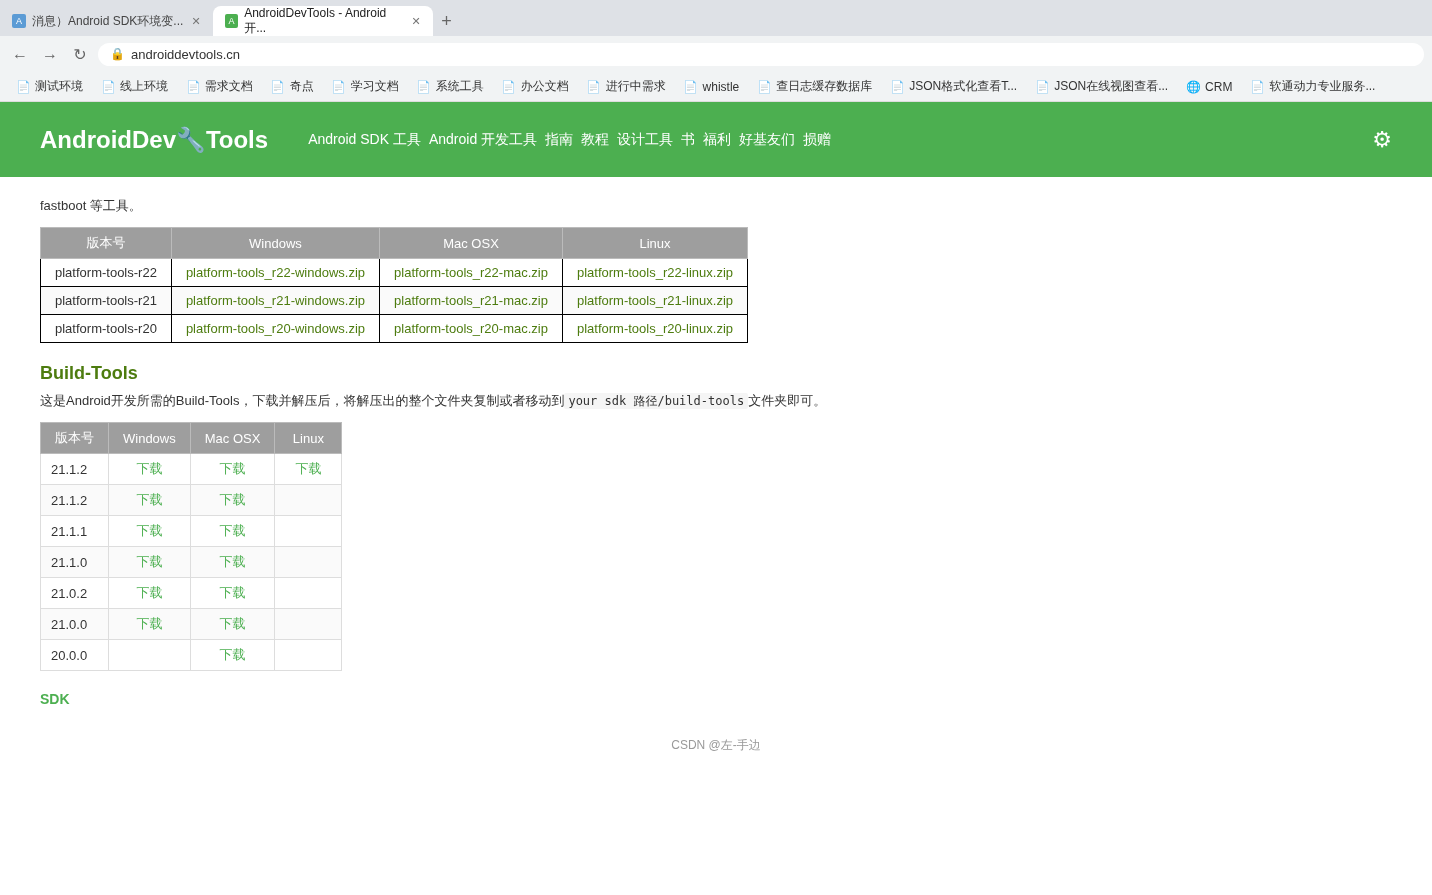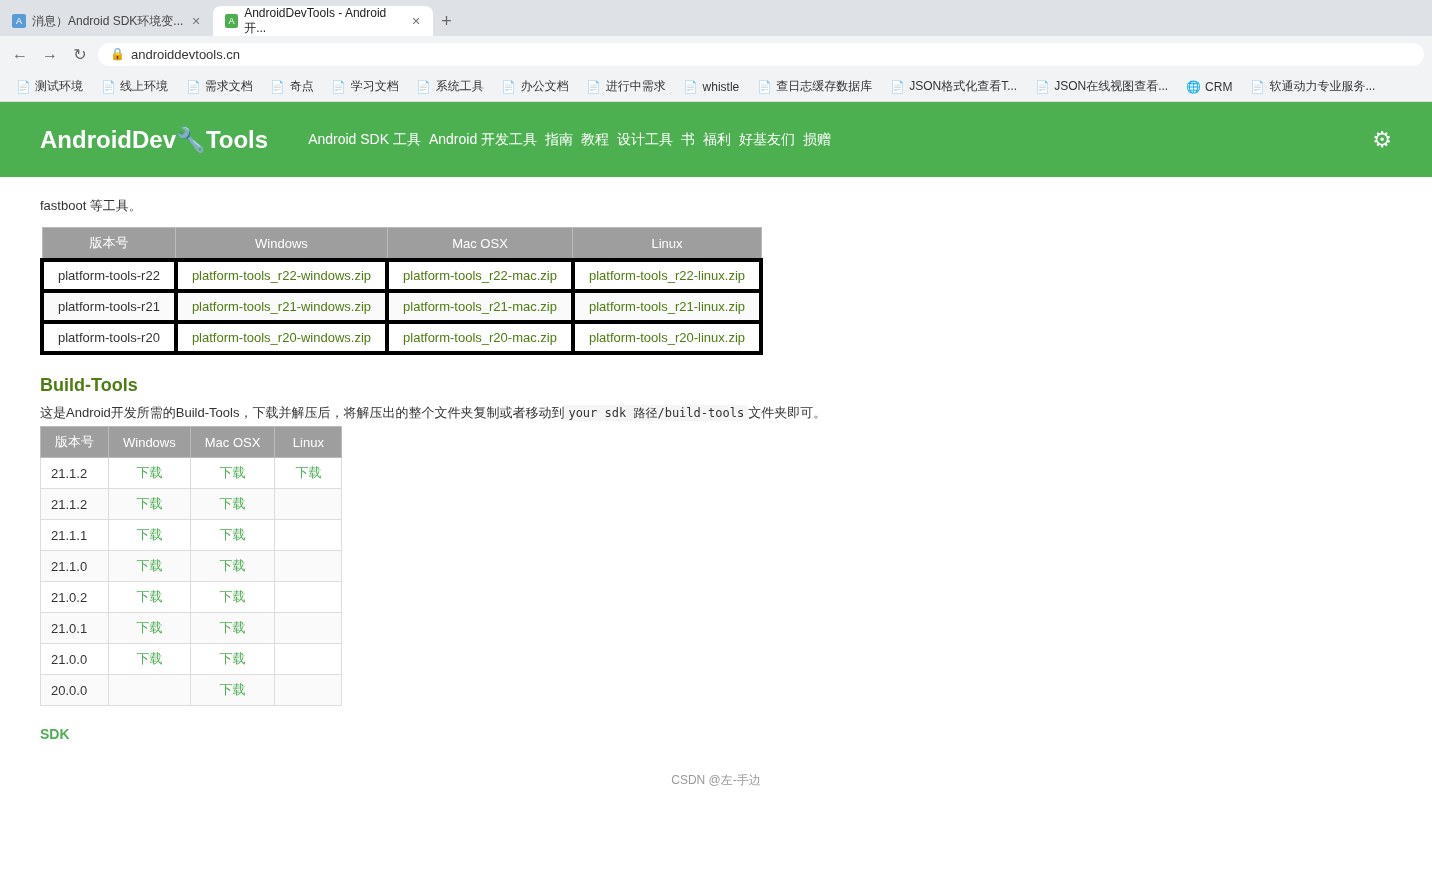--- a/index.html
+++ b/index.html
@@ -192,37 +192,37 @@
       background: #9e9e9e;
       color: #fff;
       padding: 6px 14px;
       text-align: center;
       font-weight: normal;
       border: 1px solid #bbb;
       font-size: 13px;
     }
     .data-table td {
       padding: 6px 14px;
-      border: 4px solid #000000;
+      border: 1px solid #000000;
       font-size: 13px;
       color: #333;
     }
     .data-table tr:nth-child(even) td { background: #fafafa; }
     .data-table a { color: #4d7c0f; text-decoration: none; }
 
     
     .section-title {
       font-size: 18px;
       color: #4d7c0f;
       margin: 16px 0 8px 0;
     }
     .section-desc {
       font-size: 13px;
       color: #333;
-      margin-bottom: 4px;
+      margin-bottom: 12px;
     }
 
     .build-table {
       border-collapse: collapse;
       border: 1px solid #ccc;
     }
     .build-table th {
       background: #9e9e9e;
       color: #fff;
       padding: 6px 14px;
@@ -438,26 +438,20 @@
     <td><a href="#">下载</a></td>
     <td></td>
   </tr>
           <tr>
     <td>21.0.2</td>
     <td><a href="#">下载</a></td>
     <td><a href="#">下载</a></td>
     <td></td>
   </tr>
           <tr>
-    <td>21.0.1</td>
-    <td><a href="#">下载</a></td>
-    <td><a href="#">下载</a></td>
-    <td></td>
-  </tr>
-          <tr>
     <td>21.0.0</td>
     <td><a href="#">下载</a></td>
     <td><a href="#">下载</a></td>
     <td></td>
   </tr>
           <tr>
     <td>20.0.0</td>
     <td></td>
     <td><a href="#">下载</a></td>
     <td></td>

